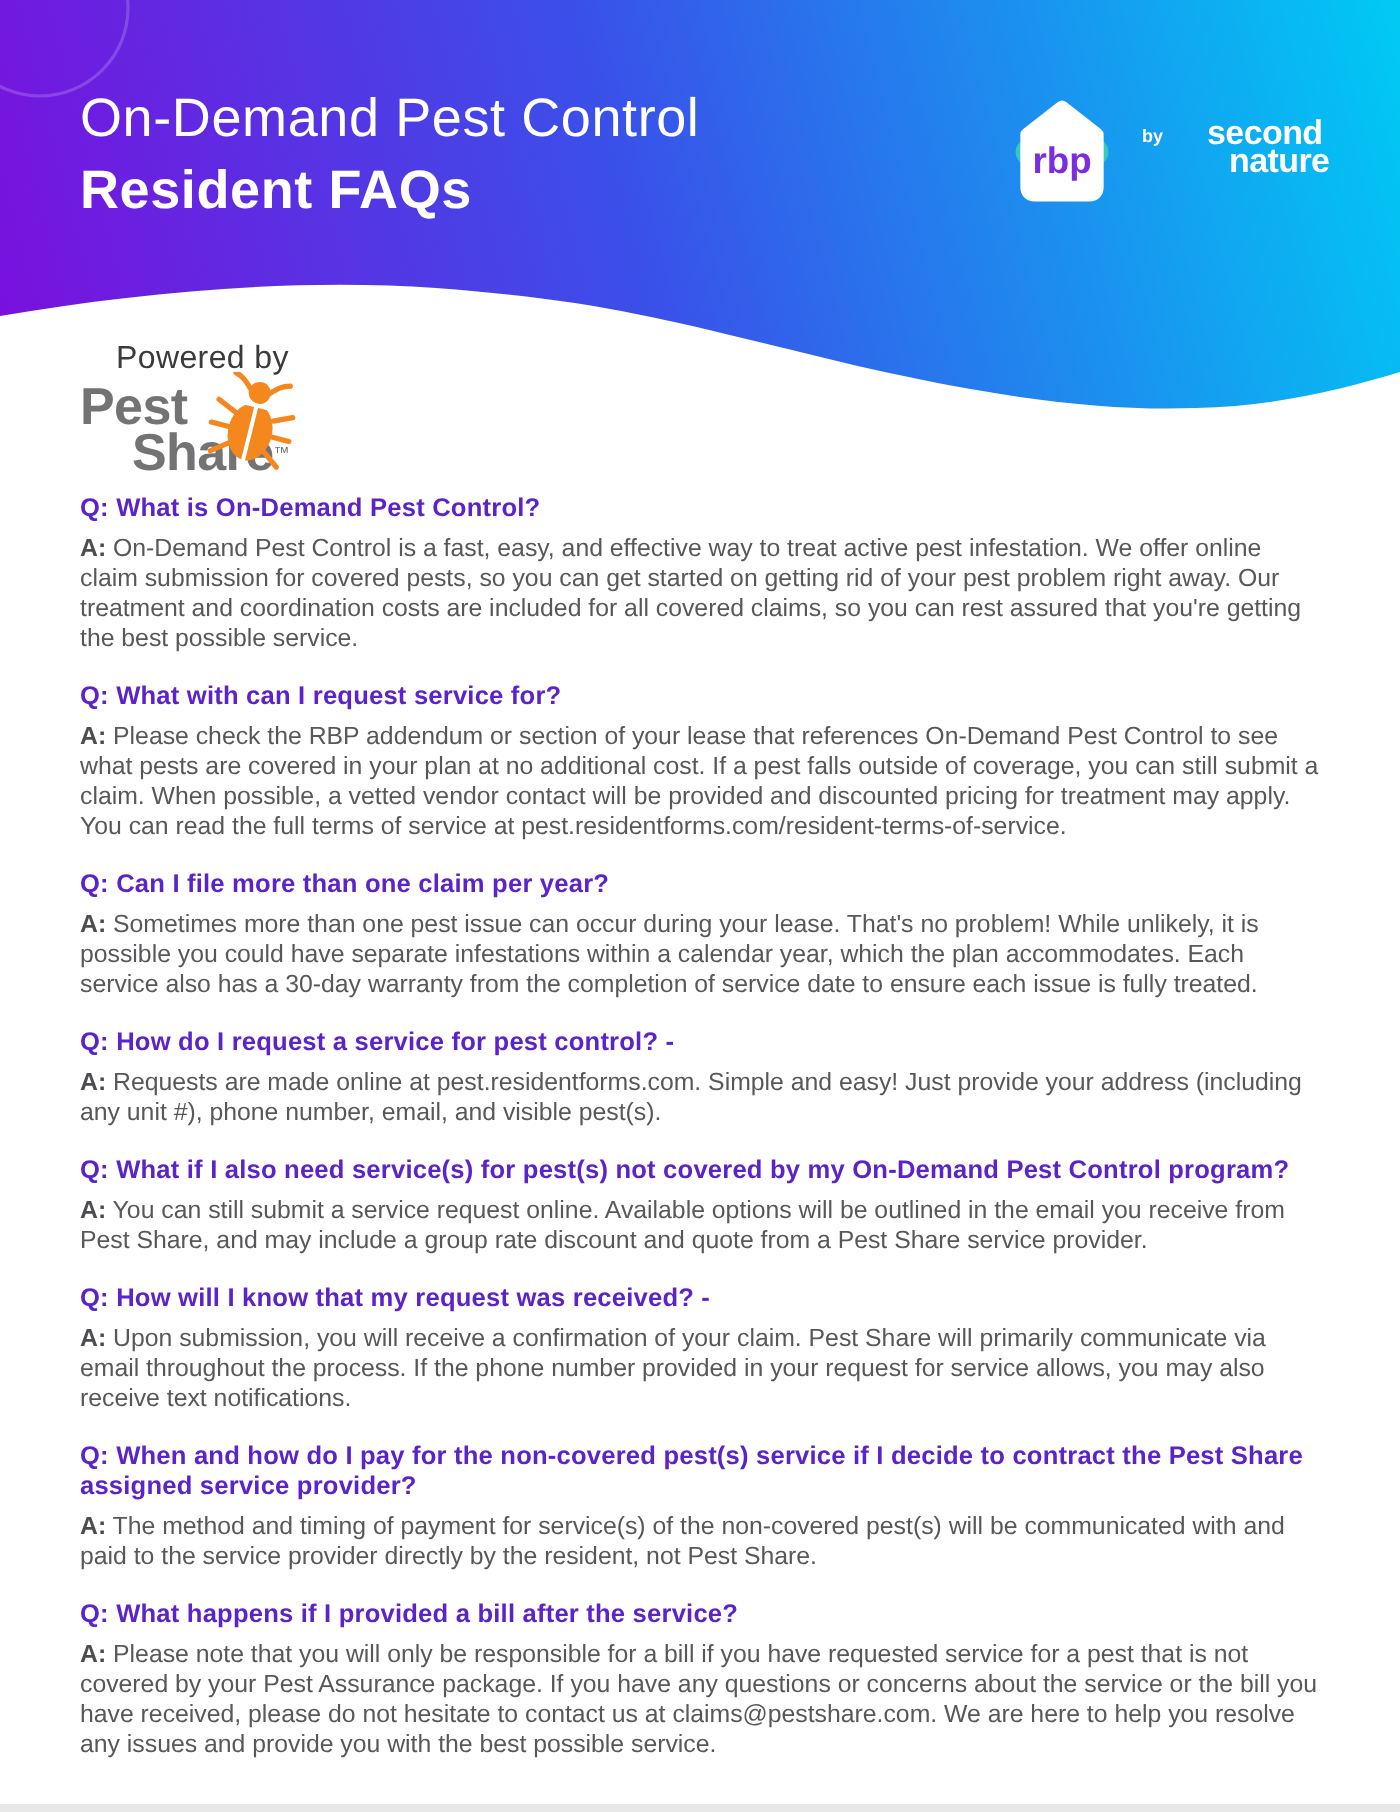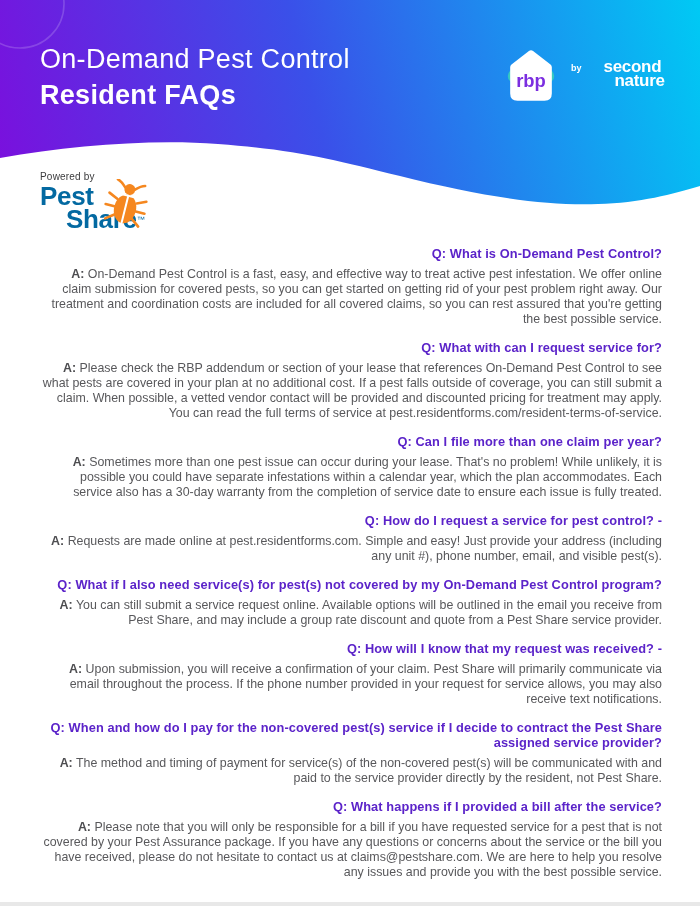--- a/index.html
+++ b/index.html
@@ -15,29 +15,29 @@
   .title-line1 { font-size:27px; font-weight:400; letter-spacing:.3px; line-height:36px; }
   .title-line2 { font-size:27px; font-weight:700; letter-spacing:.3px; line-height:36px; }
   .logo-row { position:absolute; left:500px; top:44px; display:flex; align-items:center;justify-content:space-between; }
   .rbp-logo { width:62px; height:64px; display:block; }
   .sn-block { display:flex; margin-left:9px; color:#ffffff; margin-top:-4px;gap:20px; }
   .sn-by { font-size:9px; font-weight:600; margin-top:3px; margin-right:2px; }
   .sn-name { font-size:17px; font-weight:700; letter-spacing:-.3px; line-height:14px; }
   .sn-line2 { padding-left:11px; }
   
   .powered { position:absolute; left:40px; top:171px; }
-  .powered-label { font-size:10px; color:#3b3b3d; letter-spacing:.2px; }
-  .ps-wordmark { position:relative; margin-top:3px; color:#0369a1; font-weight:700; letter-spacing:-.3px; }
+  .powered-label { font-size:16px; color:#3b3b3d; letter-spacing:.2px;text-align:right; }
+  .ps-wordmark { position:relative; margin-top:3px; color:#737373; font-weight:700; letter-spacing:-.3px; }
   .ps-line1 { font-size:26px; line-height:23px; }
   .ps-line2 { font-size:26px; line-height:23px; margin-left:26px; }
   .ps-tm { font-size:8px; vertical-align:top; font-weight:400; }
   .bug-svg { position:absolute; left:64px; top:-6px; width:44px; height:52px; }
   
   .faq { position:absolute; left:40px; top:246px; width:622px; }
-  .faq-item { margin-bottom:13px;text-align:right; }
+  .faq-item { margin-bottom:13px; }
   .faq-q { color:#5b23c9; font-size:12.8px; font-weight:700; line-height:15px; letter-spacing:.1px; }
   .faq-a { margin-top:6px; color:#58585b; font-size:12.4px; line-height:15px; }
   .faq-a .a-prefix { font-weight:700; color:#4d4d50; }
 </style>
 </head>
 <body>
 
 <div class="page">
 
   <svg class="header-svg" width="700" height="215" viewBox="0 0 700 215" aria-hidden="true">

